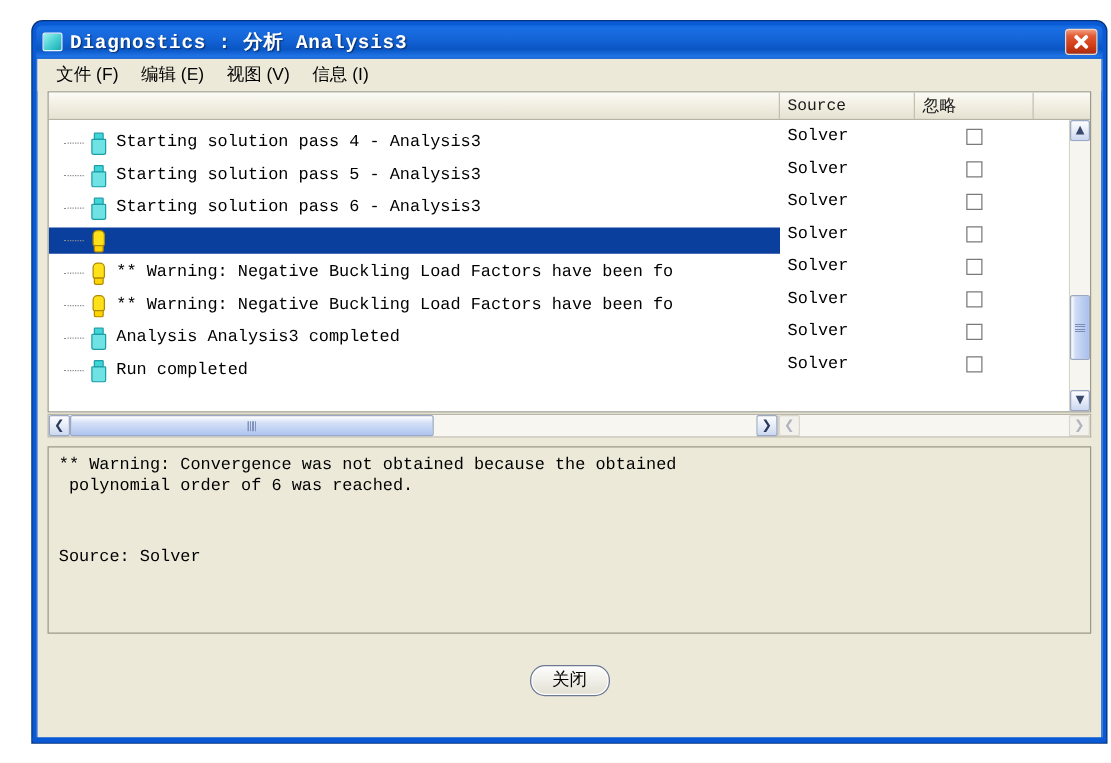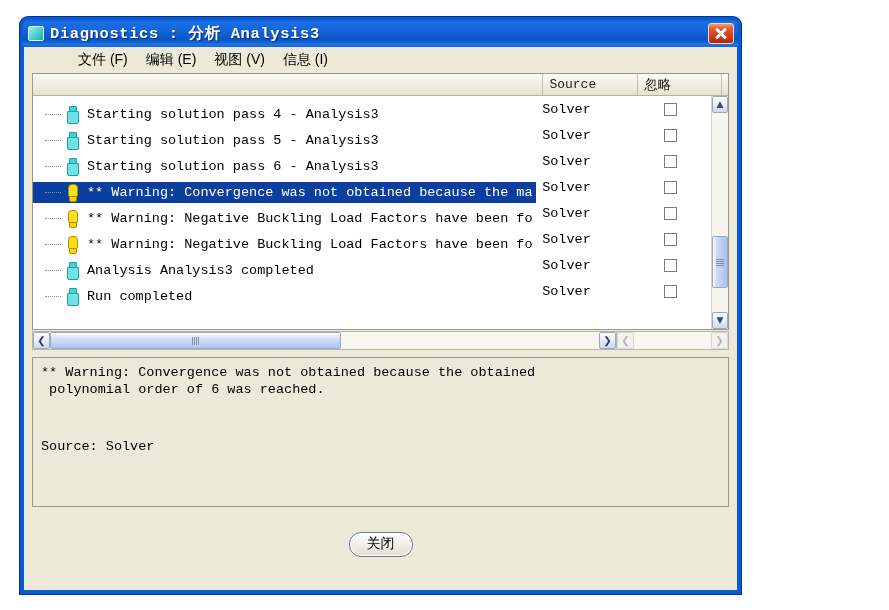--- a/index.html
+++ b/index.html
@@ -7,22 +7,22 @@
     margin: 0; padding: 0;
     width: 889px; height: 610px;
     background: #ffffff;
     font-family: "Liberation Sans", sans-serif;
     overflow: hidden;
   }
 
   
   #window {
     position: absolute;
-    left: 20px; top: 17px;
-    width: 721px; height: 577px;
+    left: 26px; top: 17px;
+    width: 859px; height: 577px;
     background: #0a5ad6;
     border-radius: 8px 8px 0 0;
     padding: 3px;
     box-shadow: 0 0 0 1px #05357e;
   }
   #window::after {
     content: "";
     position: absolute; left: 0; right: 0; bottom: 0;
     height: 4px; background: #0a5ad6;
     border-radius: 0 0 2px 2px;
@@ -86,21 +86,20 @@
     display: flex; flex-direction: column;
   }
 
   
   #menubar {
     height: 26px;
     display: flex; align-items: center;
     padding-left: 6px;
     background: #ece9d8;
     flex: none;
-    margin-left: 39px;
   }
   .menu-item {
     font-family: "Liberation Sans", sans-serif;
     font-size: 14px;
     color: #000000;
     padding: 2px 9px;
     white-space: nowrap;
   }
 
   
@@ -434,21 +433,20 @@
               <div class="r-ign">
                   <span class="checkbox"></span>
                 </div>
               <div class="r-end"></div>
             </div>
 
             <div class="row selected">
               <div class="r-msg">
                 <span class="tree-dash"></span>
                 <span class="icon warn"></span>
-                <span class="msg-text">** Warning: Convergence was not obtained because the ma</span>
               </div>
               <div class="r-src">Solver</div>
               <div class="r-ign">
                   <span class="checkbox"></span>
                 </div>
               <div class="r-end"></div>
             </div>
 
             <div class="row">
               <div class="r-msg">

